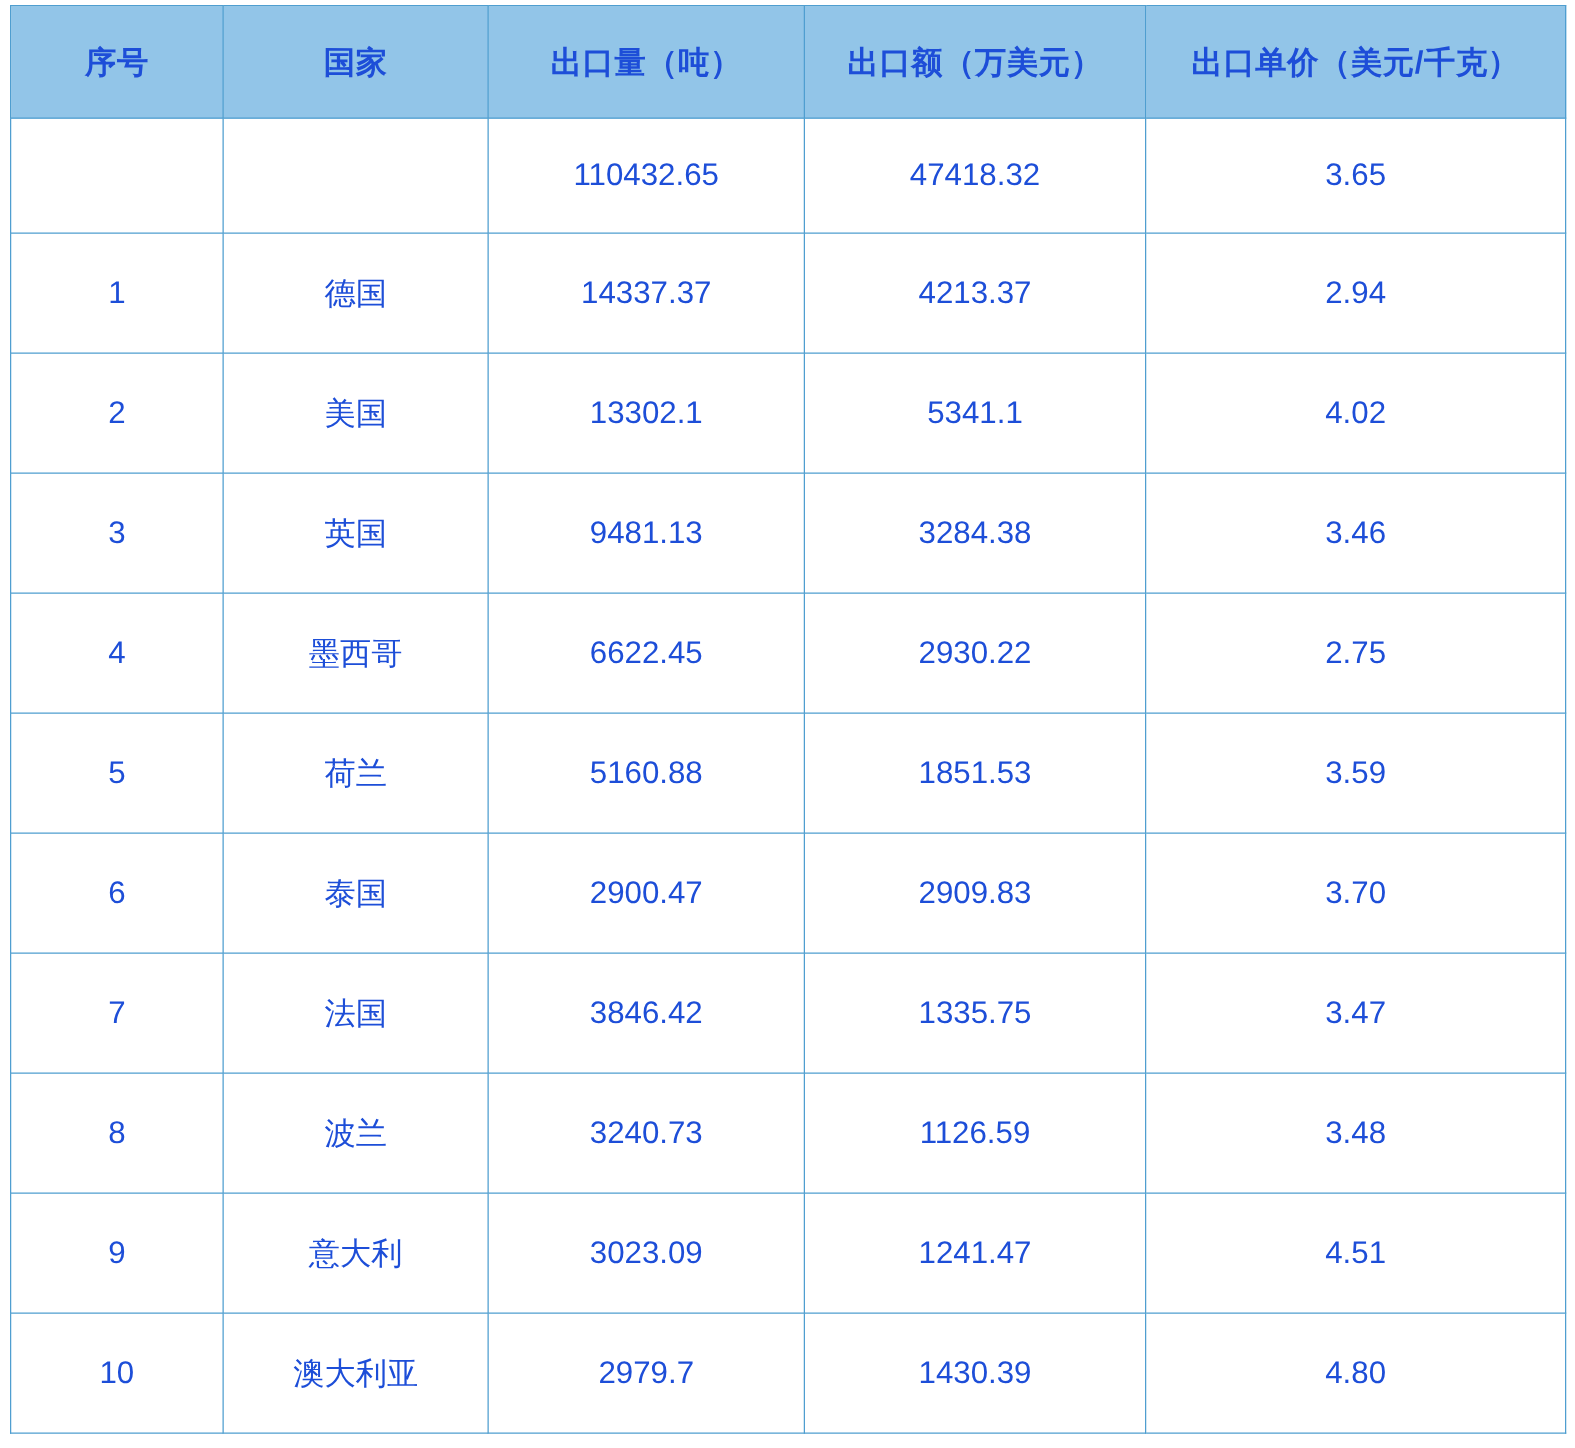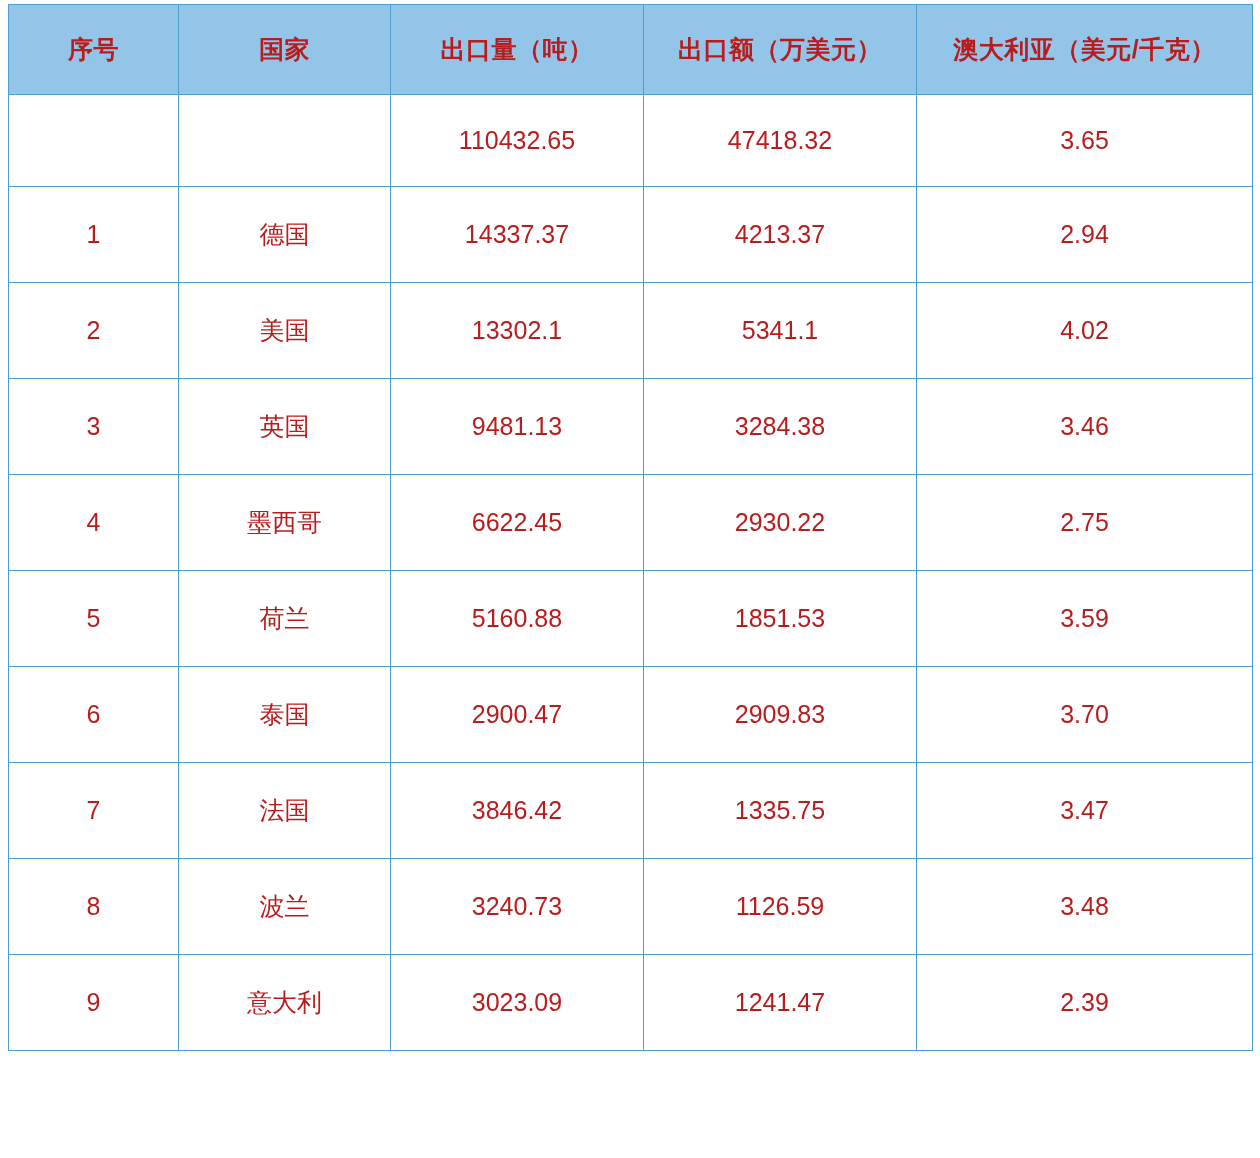--- a/index.html
+++ b/index.html
@@ -28,21 +28,21 @@
   table.data-table col.c-country{ width: 212px; }
   table.data-table col.c-qty    { width: 253px; }
   table.data-table col.c-amt    { width: 273px; }
   table.data-table col.c-price  { width: 336px; }
 
   table.data-table th,
   table.data-table td {
     border: 1px solid #4f9ed0;
     text-align: center;
     vertical-align: middle;
-    color: #b91c1c;
+    color: #1d4ed8;
     box-sizing: border-box;
   }
   table.data-table thead th {
     background: #92c5e8;
     font-size: 25px;
     font-weight: bold;
     height: 90px;
     letter-spacing: 0.5px;
   }
   table.data-table tbody td {
@@ -69,21 +69,21 @@
       <col class="c-qty">
       <col class="c-amt">
       <col class="c-price">
     </colgroup>
     <thead>
       <tr>
         <th>序号</th>
         <th>国家</th>
         <th>出口量（吨）</th>
         <th>出口额（万美元）</th>
-        <th>澳大利亚（美元/千克）</th>
+        <th>出口单价（美元/千克）</th>
       </tr>
     </thead>
     <tbody>
       <tr class="total-row">
         <td class="cell-empty"></td>
         <td class="cell-empty"></td>
         <td>110432.65</td>
         <td>47418.32</td>
         <td>3.65</td>
       </tr>
@@ -141,17 +141,24 @@
         <td>波兰</td>
         <td>3240.73</td>
         <td>1126.59</td>
         <td>3.48</td>
       </tr>
       <tr>
         <td>9</td>
         <td>意大利</td>
         <td>3023.09</td>
         <td>1241.47</td>
-        <td>2.39</td>
+        <td>4.51</td>
+      </tr>
+      <tr>
+        <td>10</td>
+        <td>澳大利亚</td>
+        <td>2979.7</td>
+        <td>1430.39</td>
+        <td>4.80</td>
       </tr>
     </tbody>
   </table>
 </div>
 
 </body></html>

